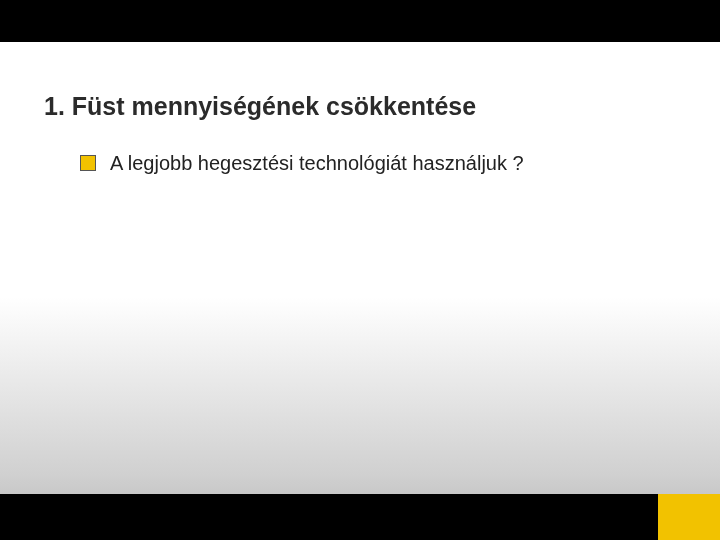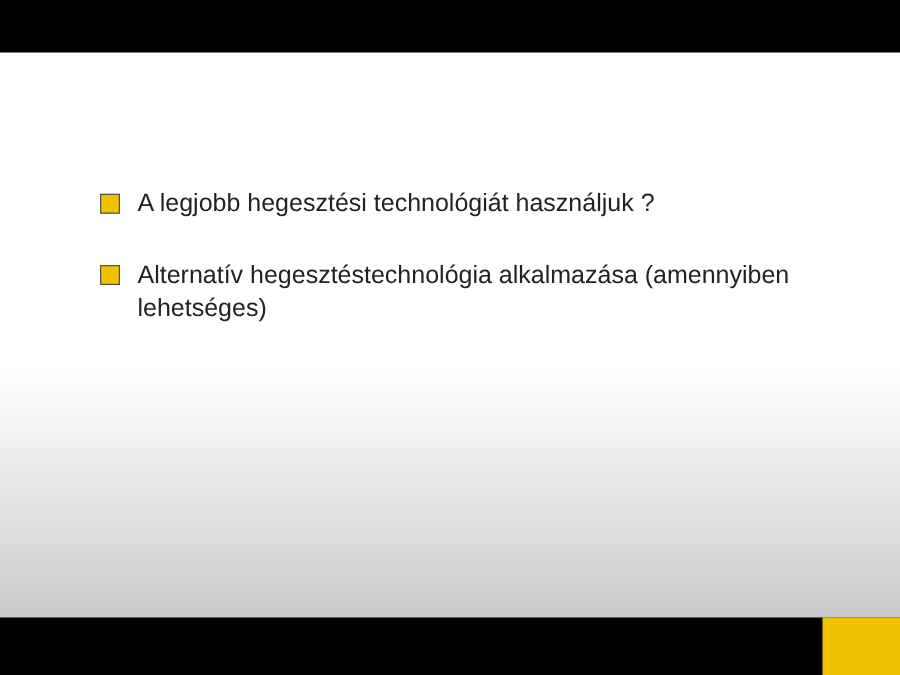--- a/index.html
+++ b/index.html
@@ -78,27 +78,24 @@
     height: 46px;
     background: #f2c200;
   }
 </style>
 </head>
 <body>
 
 <div class="slide">
   <div class="top-bar"></div>
 
+  <div class="title">1. Füst mennyiségének csökkentése</div>
 
   <div class="bullets">
     <div class="item">
       <div class="bullet"></div>
       <div class="text">A legjobb hegesztési technológiát használjuk ?</div>
-    </div>
-    <div class="item">
-      <div class="bullet"></div>
-      <div class="text">Alternatív hegesztéstechnológia alkalmazása (amennyiben lehetséges)</div>
     </div>
   </div>
 
   <div class="bottom-bar"></div>
   <div class="yellow-block"></div>
 </div>
 
 </body></html>

